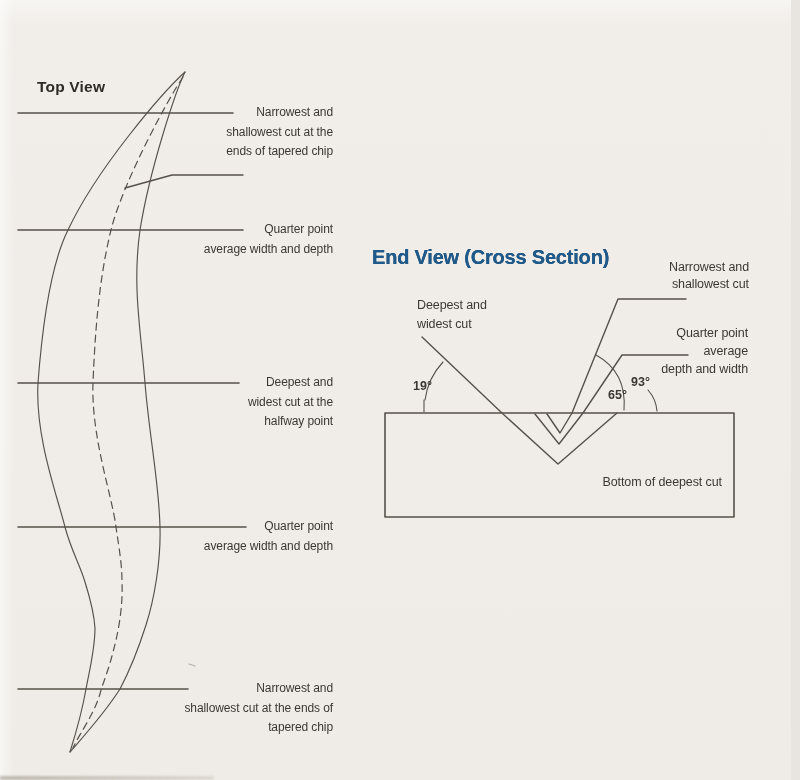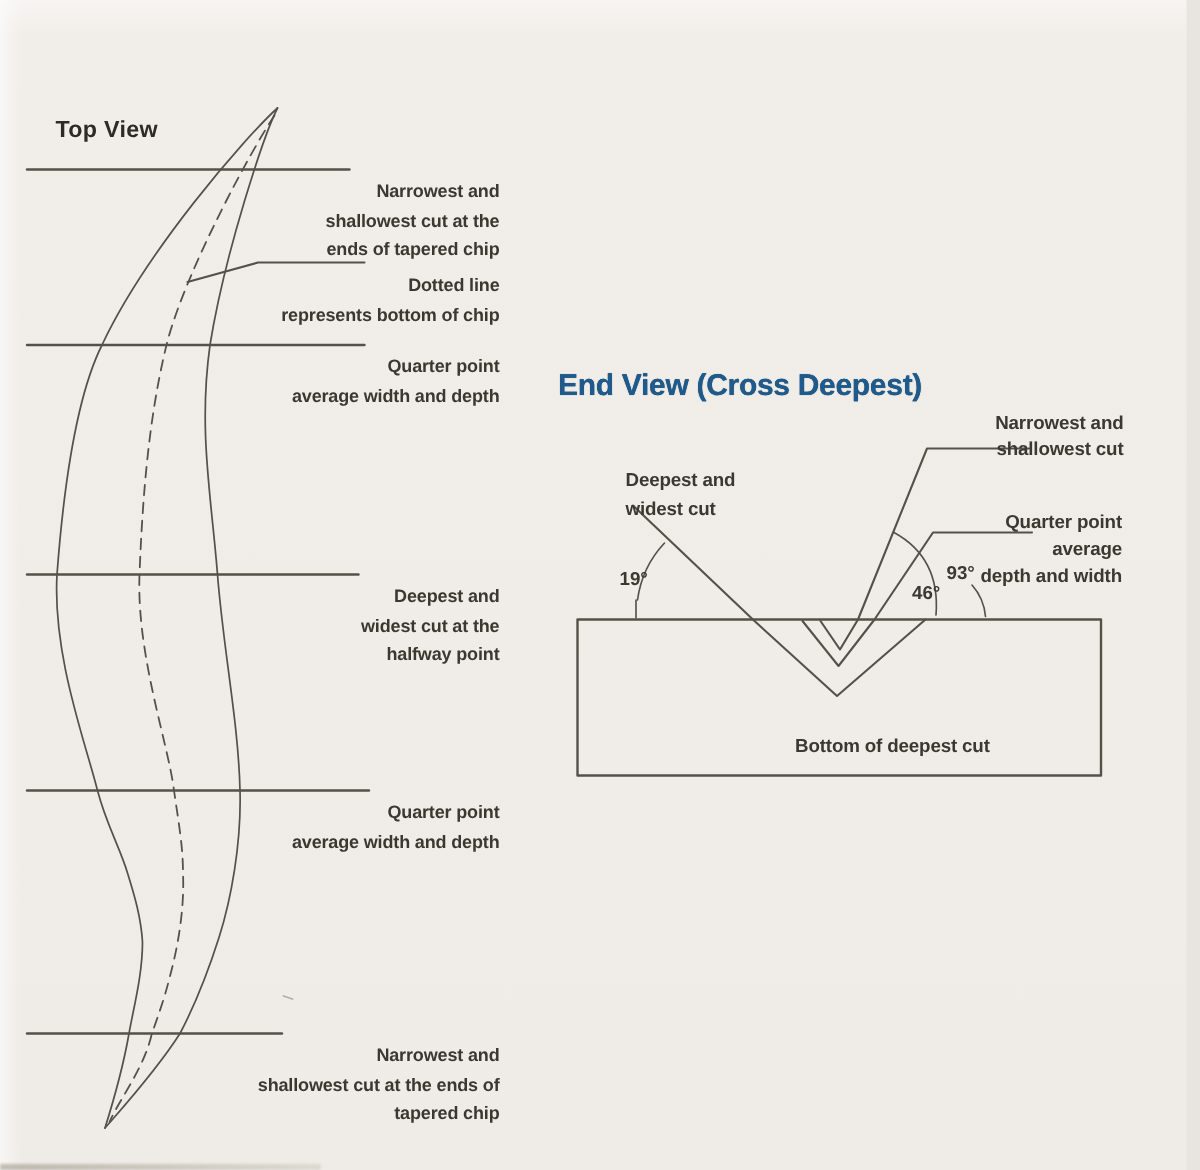--- a/index.html
+++ b/index.html
@@ -12,23 +12,22 @@
   }
   #canvas::before{ 
     content:"";position:absolute;left:0;top:0;width:14px;height:100%;
     background:linear-gradient(90deg,rgba(255,255,255,.55),rgba(255,255,255,0));
     pointer-events:none;
   }
   svg.geom{position:absolute;left:0;top:0;}
   .lbl{
     position:absolute;
     color:#3b3832;
-    font-weight:bold;
+    font-weight:normal;
     white-space:pre-line;
-    margin-top:15px;
   }
   .tv-lbl{ 
     right:458px;
     text-align:right;
     font-size:12px;
     line-height:19.5px;
     letter-spacing:-0.1px;
   }
   .ev-lbl{
     font-size:12.5px;
@@ -97,51 +96,49 @@
     <path stroke-width="1.1" d="M596,355 Q627,372 624,410"></path>
     <path stroke-width="1.1" d="M648,390 Q656,399 657,411"></path>
   </svg>
 
   <div class="view-title" style="left:37px;top:78px;">Top View</div>
 
   <div class="lbl tv-lbl" style="top:103px;">Narrowest and
 shallowest cut at the
 ends of tapered chip</div>
 
-  <div class="lbl tv-lbl" style="top:166px;">Dotted line
-represents bottom of chip</div>
 
   <div class="lbl tv-lbl" style="top:220px;">Quarter point
 average width and depth</div>
 
   <div class="lbl tv-lbl" style="top:373px;">Deepest and
 widest cut at the
 halfway point</div>
 
   <div class="lbl tv-lbl" style="top:517px;">Quarter point
 average width and depth</div>
 
   <div class="lbl tv-lbl" style="top:679px;">Narrowest and
 shallowest cut at the ends of
 tapered chip</div>
 
-  <div class="section-title" style="left:372px;top:246px;">End View (Cross Deepest)</div>
+  <div class="section-title" style="left:372px;top:246px;">End View (Cross Section)</div>
 
   <div class="lbl ev-lbl" style="left:417px;top:296px;line-height:18.5px;text-align:left;">Deepest and
 widest cut</div>
 
   <div class="lbl ev-lbl" style="right:42px;top:259px;line-height:17px;text-align:right;">Narrowest and
 shallowest cut</div>
 
   <div class="lbl ev-lbl" style="right:43px;top:324px;line-height:18px;text-align:right;">Quarter point
 average
 depth and width</div>
 
-  <div class="lbl ev-lbl" style="left:530px;top:475px;width:192px;text-align:left;">Bottom of deepest cut</div>
+  <div class="lbl ev-lbl" style="left:530px;top:475px;width:192px;text-align:right;">Bottom of deepest cut</div>
 
   <div class="angle" style="left:413px;top:379px;">19°</div>
 
-  <div class="angle" style="left:608px;top:388px;">46°</div>
+  <div class="angle" style="left:608px;top:388px;">65°</div>
 
   <div class="angle" style="left:631px;top:375px;">93°</div>
 
   <div class="bottom-smudge"></div>
 </div>
 
 </body></html>

